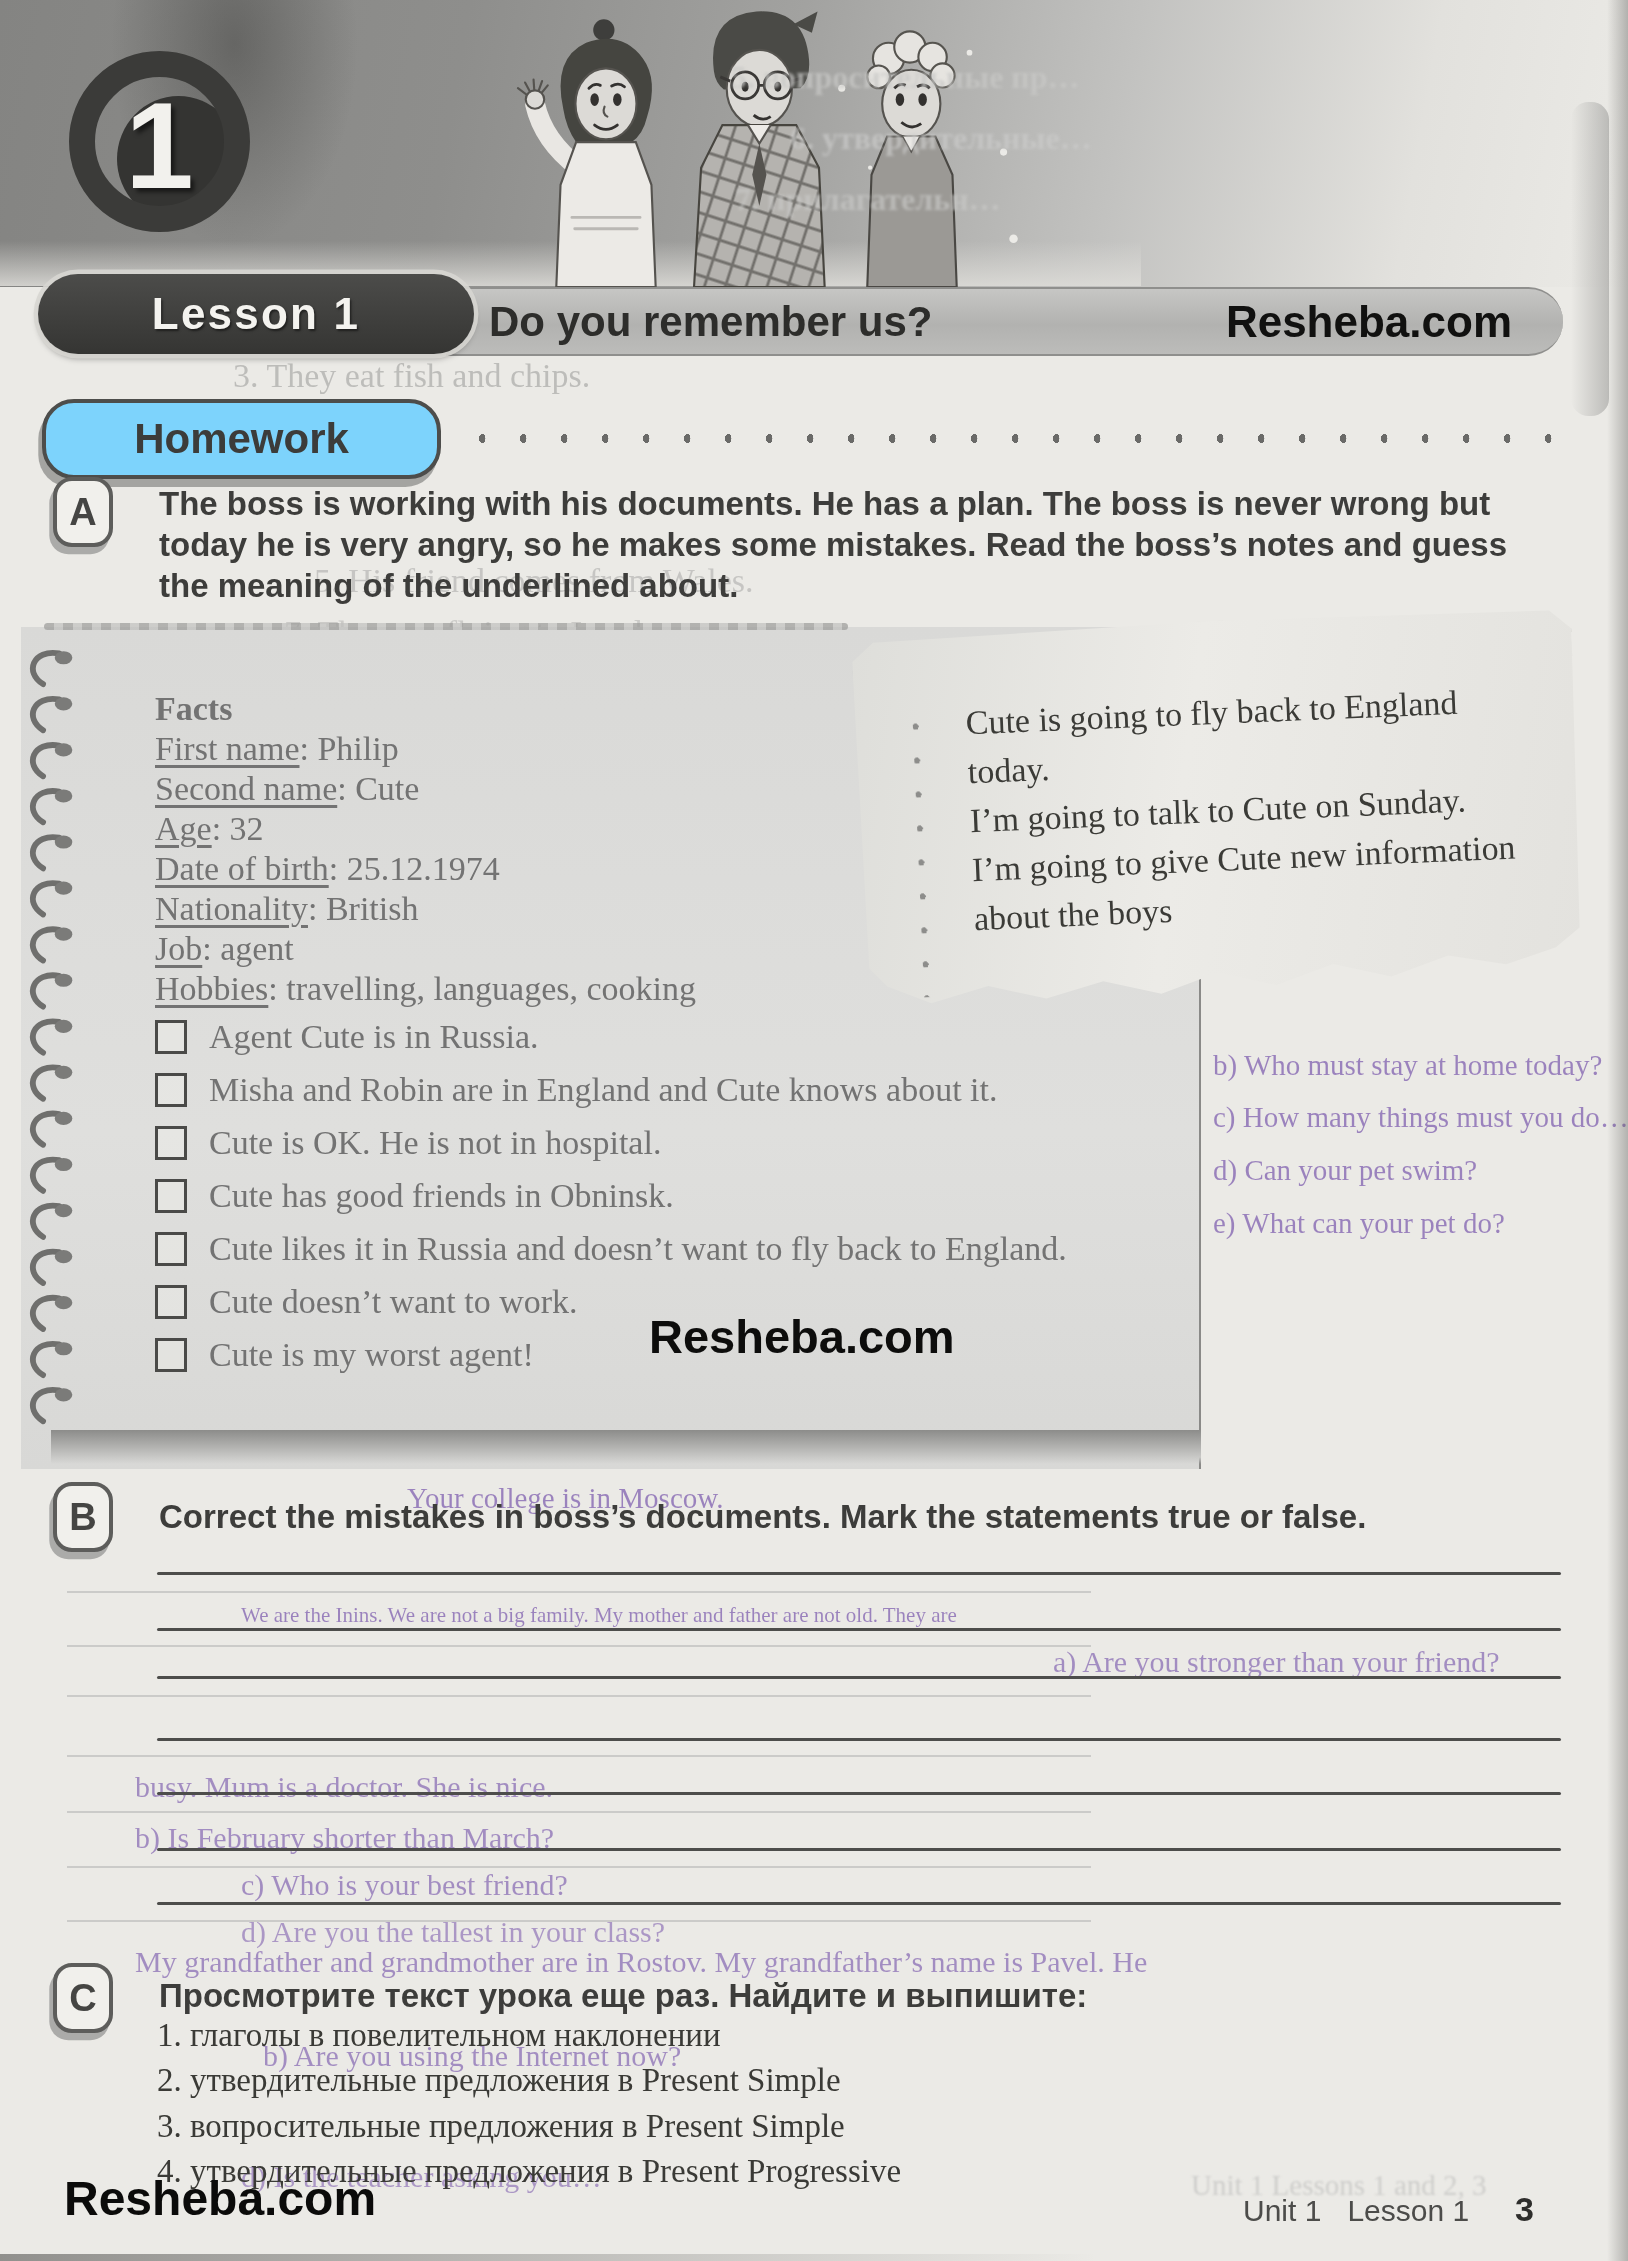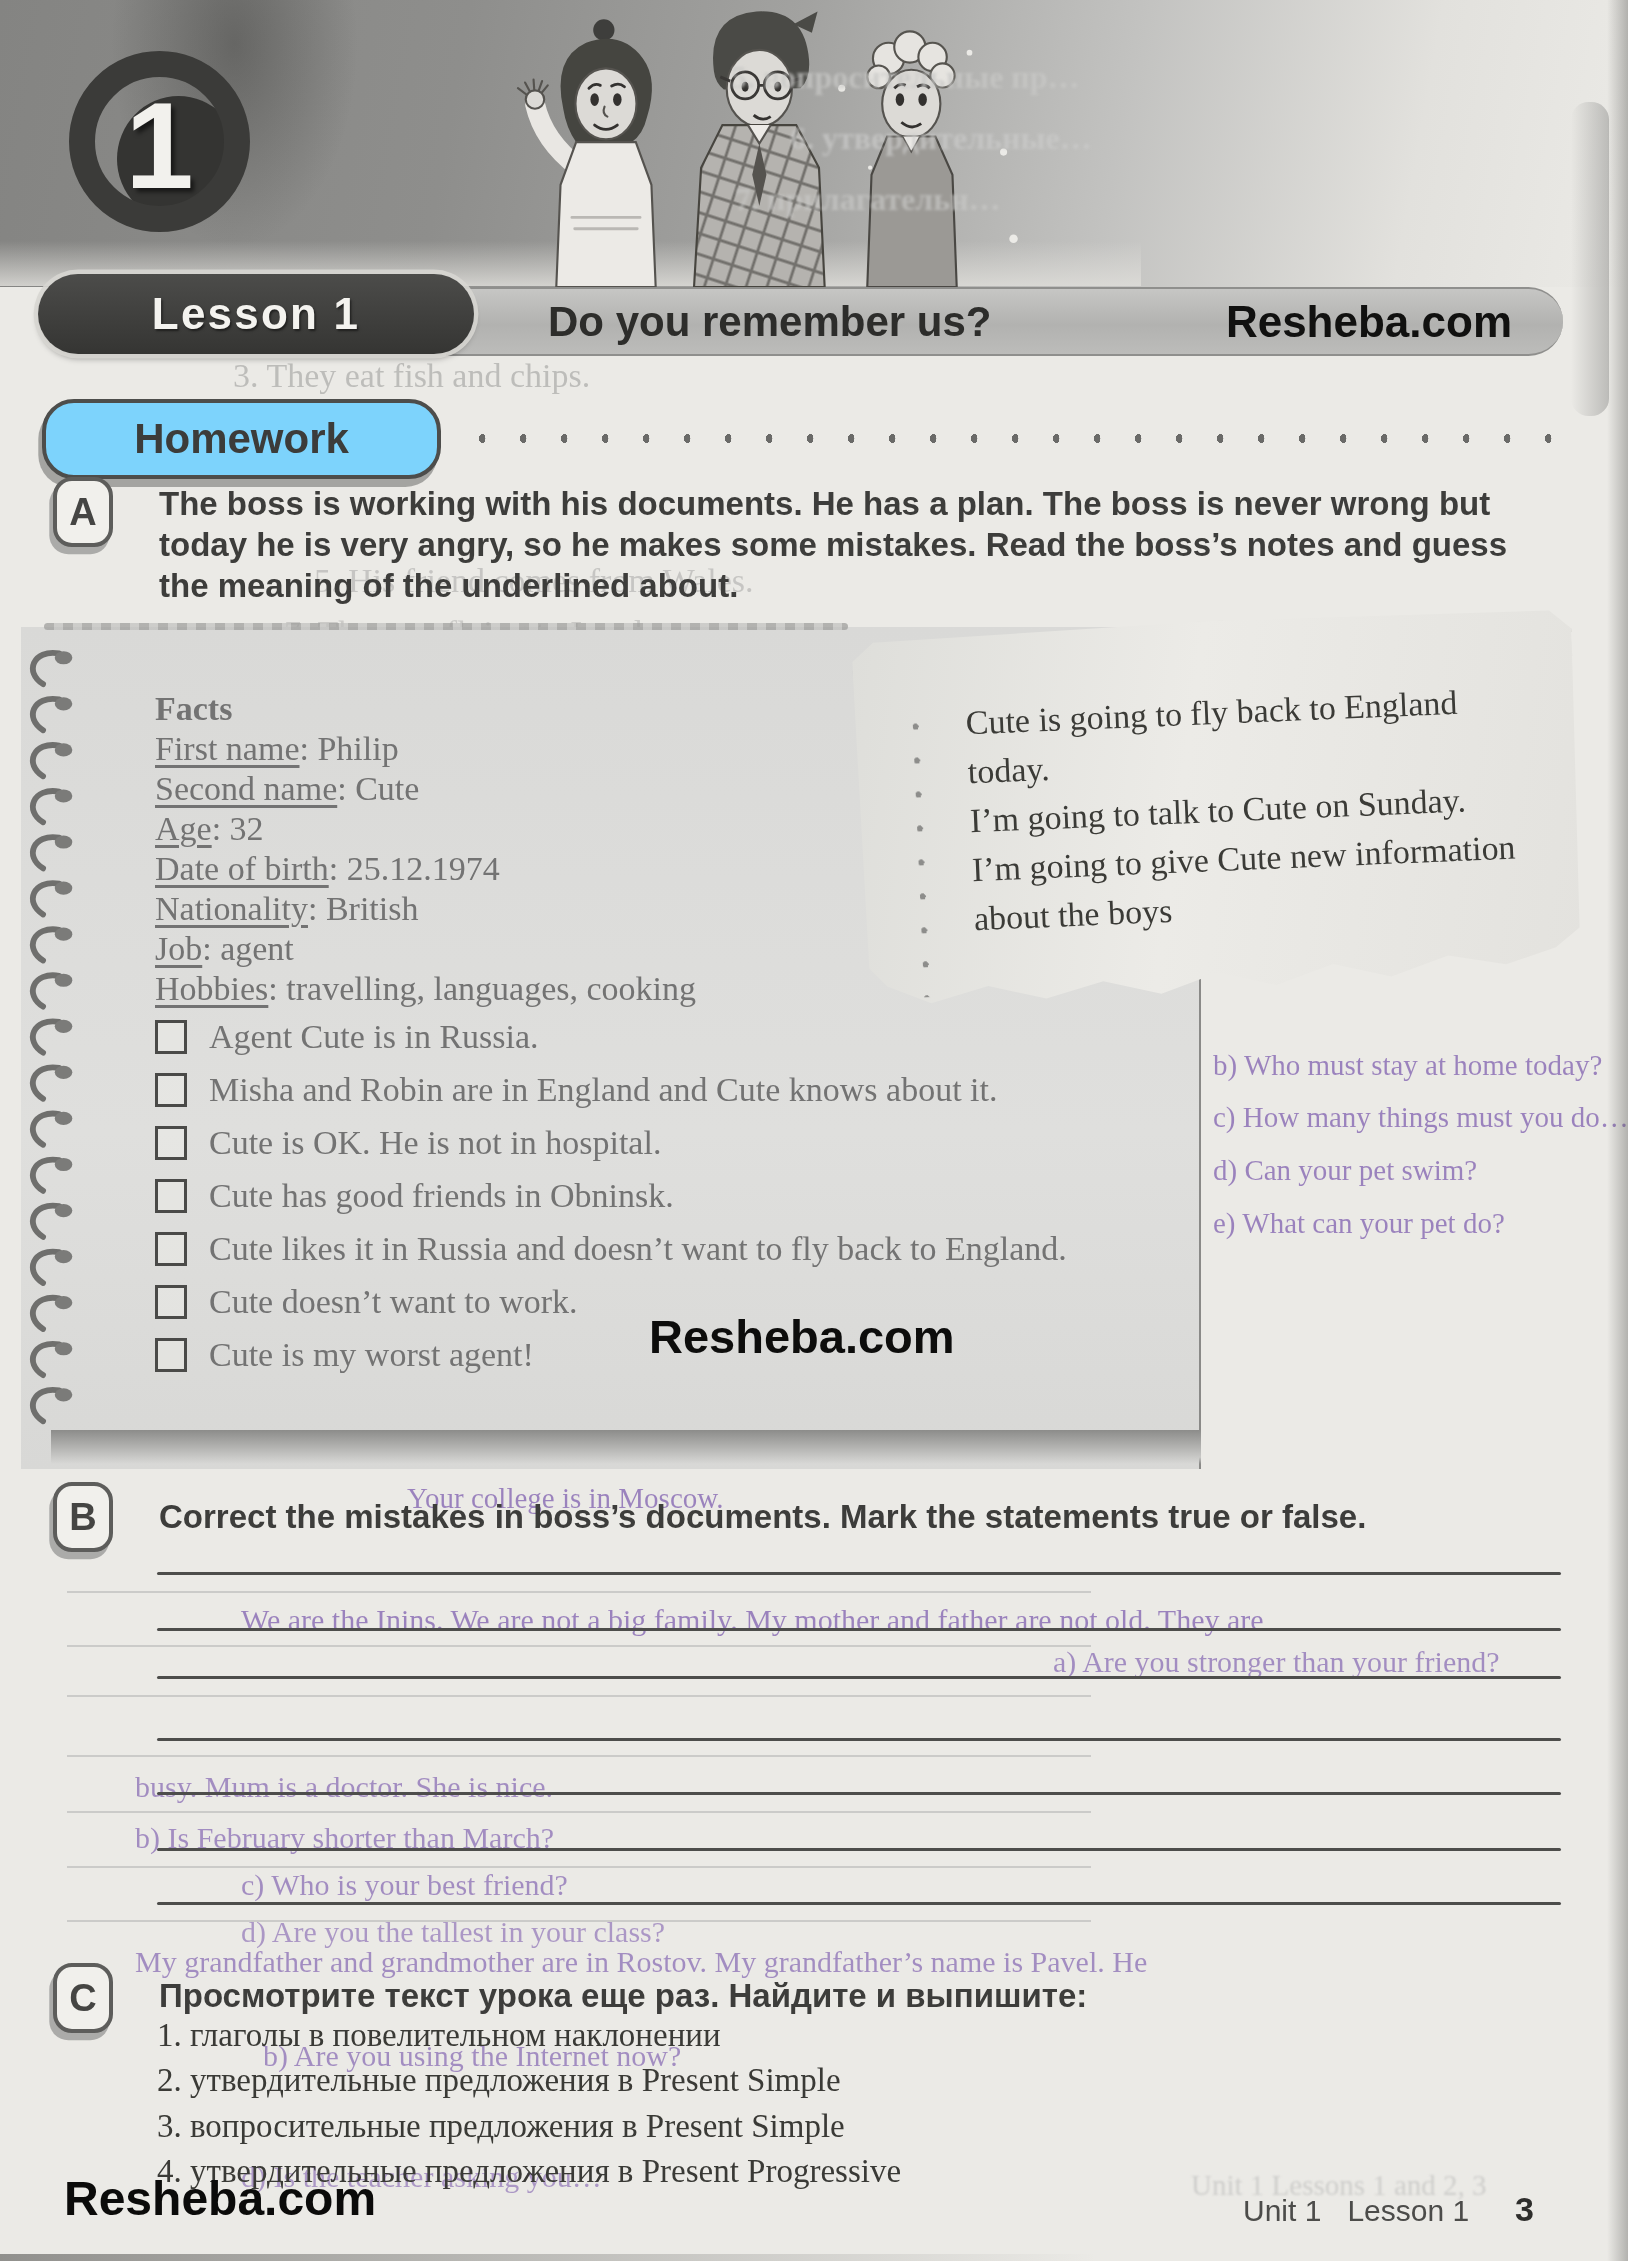--- a/index.html
+++ b/index.html
@@ -31,21 +31,21 @@
 
   .lesson-pill{left:38px;top:274px;width:436px;height:80px;border-radius:41px;
     background:linear-gradient(#4c4c4a,#353533);
     box-shadow:0 0 0 4.4px rgba(215,214,210,.9), 0 4.4px 5.9px rgba(0,0,0,.35);
     display:flex;align-items:center;justify-content:center;
     font-size:44px;font-weight:700;color:#f4f3ef;letter-spacing:2.2px;text-shadow:1.5px 2.2px 2.2px rgba(0,0,0,.5);}
   .title-bar{left:446px;top:287px;width:1117px;height:69px;border-radius:0 35px 35px 0;
     background:linear-gradient(#c6c6c4 0%,#b2b2b0 55%,#bcbcba 100%);
     border-top:2.2px solid #8f8f8d;border-bottom:2.2px solid #8f8f8d;box-sizing:border-box;
     display:flex;align-items:center;}
-  .title-text{margin-left:102px;font-size:42px;font-weight:700;color:#2d2d2b;}
+  .title-text{margin-left:43px;font-size:42px;font-weight:700;color:#2d2d2b;}
   .title-mark{margin-left:auto;margin-right:51px;font-size:44px;font-weight:700;color:#111110;}
 
   
   .homework-box{left:42px;top:399px;width:399px;height:80px;border:4.4px solid #4d4d4b;border-radius:32px;
     background:#7dd3fc;box-sizing:border-box;box-shadow:-3.7px 8px 0 rgba(146,146,144,.8);
     display:flex;align-items:center;justify-content:center;
     font-size:42px;font-weight:700;color:#3c3c3a;}
   .hw-dots{left:475px;top:429px;width:1106px;height:19px;
     background-image:radial-gradient(ellipse 5.1px 7.3px at 7.3px 9.5px,#6a6a68 62%,rgba(0,0,0,0) 63%);
     background-size:41px 19px;background-repeat:repeat-x;}
@@ -131,21 +131,21 @@
       letter-spacing:2.2px;overflow:hidden;font-weight:700;}
   .g7{left:219px;top:970px;font-size:39px;font-weight:700;font-family:"Liberation Sans",sans-serif;
       color:#c0c0be;opacity:.8;filter:blur(0.7px);}
   .g8{left:1213px;top:1049px;font-size:29px;opacity:.5;}
   .g9{left:1213px;top:1101px;font-size:29px;opacity:.5;}
   .g10{left:1213px;top:1154px;font-size:29px;opacity:.5;}
   .g11{left:1213px;top:1207px;font-size:29px;opacity:.5;}
   .g12{left:407px;top:1284px;font-size:29px;opacity:.45;}
   .g13{left:402px;top:1387px;font-size:29px;opacity:.5;}
   .g14{left:407px;top:1482px;font-size:29px;opacity:.5;}
-  .g15{left:241px;top:1603px;font-size:30px;opacity:.5;}
+  .g15{left:241px;top:1603px;font-size:21px;opacity:.5;}
   .g16{left:135px;top:1672px;font-size:30px;opacity:.5;}
   .g17{left:135px;top:1770px;font-size:30px;opacity:.45;}
   .g18{left:1053px;top:1645px;font-size:30px;opacity:.45;}
   .g19{left:135px;top:1821px;font-size:30px;opacity:.45;}
   .g20{left:241px;top:1868px;font-size:30px;opacity:.45;}
   .g21{left:241px;top:1915px;font-size:30px;opacity:.4;}
   .g22{left:135px;top:1945px;font-size:30px;opacity:.45;}
   .g23{left:263px;top:2039px;font-size:30px;opacity:.45;}
   .g24{left:241px;top:2160px;font-size:30px;opacity:.4;}
   .g25{left:1191px;top:2169px;font-size:29px;color:#c2c2c0;opacity:.7;filter:blur(0.9px);}

